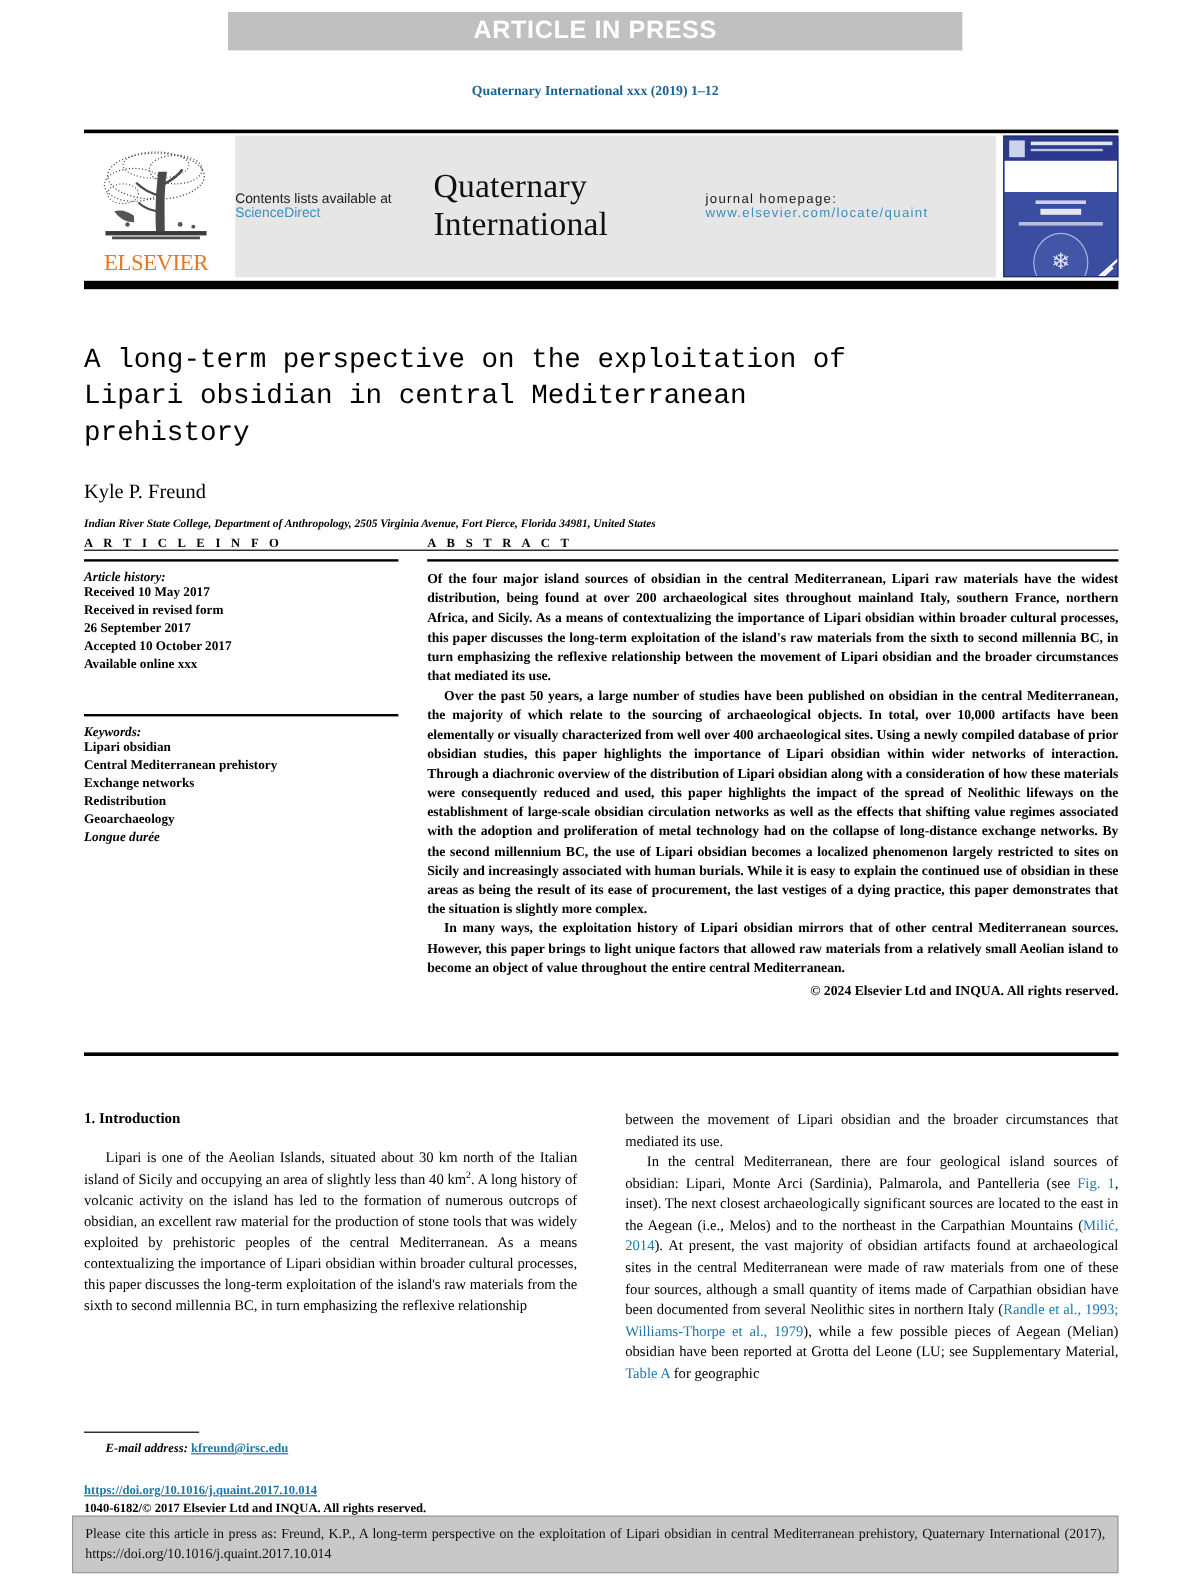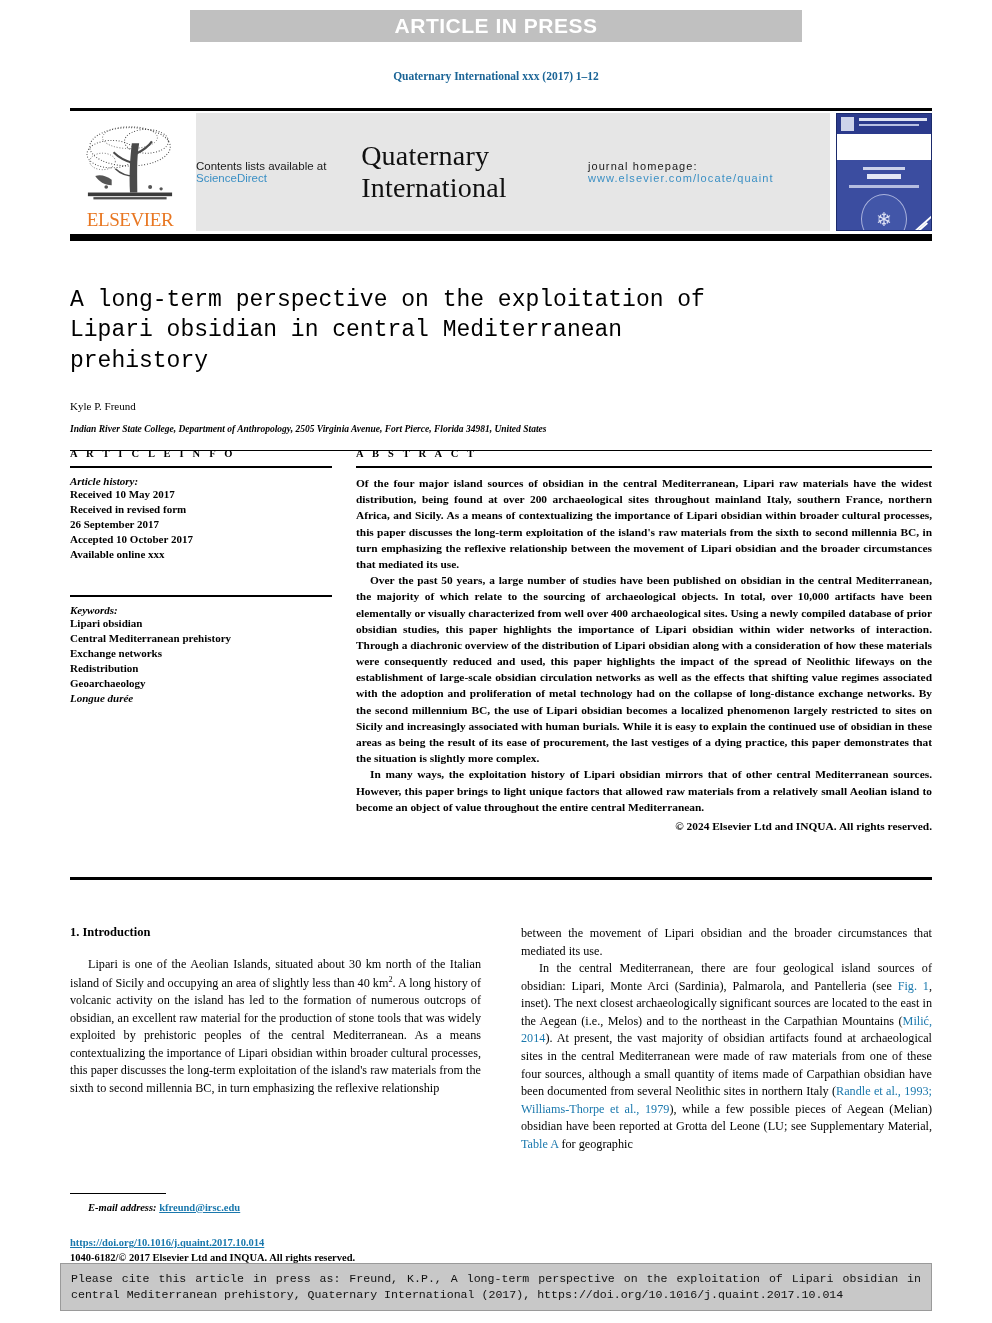--- a/index.html
+++ b/index.html
@@ -227,21 +227,21 @@
     font-family: Liberation Mono, monospace;
     font-size: 23px;
     line-height: 1.32;
     font-weight: normal;
     color: #000;
     margin: 0;
     max-width: 700px;
   }
   .author-name {
     font-family: "Liberation Serif", serif;
-    font-size: 11px;
+    font-size: 17px;
     margin-top: 24px;
     color: #000;
   }
   .affiliation {
     font-family: "Liberation Serif", serif;
     font-style: italic;
     font-size: 9.5px;
     font-weight: bold;
     margin-top: 12px;
     color: #000;
@@ -412,36 +412,36 @@
     left: 60px;
     top: 1263px;
     width: 872px;
     height: 48px;
     background: #c8c8c8;
     border: 1px solid #9a9a9a;
     box-sizing: border-box;
     padding: 7px 10px;
   }
   .cite-text {
-    font-family: Liberation Mono, monospace;
+    font-family: Liberation Serif, serif;
     font-size: 11.6px;
     line-height: 1.42;
     color: #111;
     text-align: justify;
     margin: 0;
   }
 </style>
 </head>
 <body>
 
 <div class="press-banner">
   <span class="press-banner-text">ARTICLE IN PRESS</span>
 </div>
 
-<div class="running-head">Quaternary International xxx (2017) 1–12</div>
+<div class="running-head">Quaternary International xxx (2019) 1–12</div>
 
 <div class="masthead">
   <div class="masthead-rule-top"></div>
   <div class="masthead-body">
 
     <div class="masthead-logo">
       <svg class="elsevier-tree" viewBox="0 0 100 94">
         <g fill="#333333">
           <ellipse cx="50" cy="26" rx="44" ry="21" fill="none" stroke="#444" stroke-width="1.2" stroke-dasharray="1 2"></ellipse>
           <ellipse cx="30" cy="34" rx="27" ry="15" fill="none" stroke="#444" stroke-width="1.1" stroke-dasharray="1 2"></ellipse>

